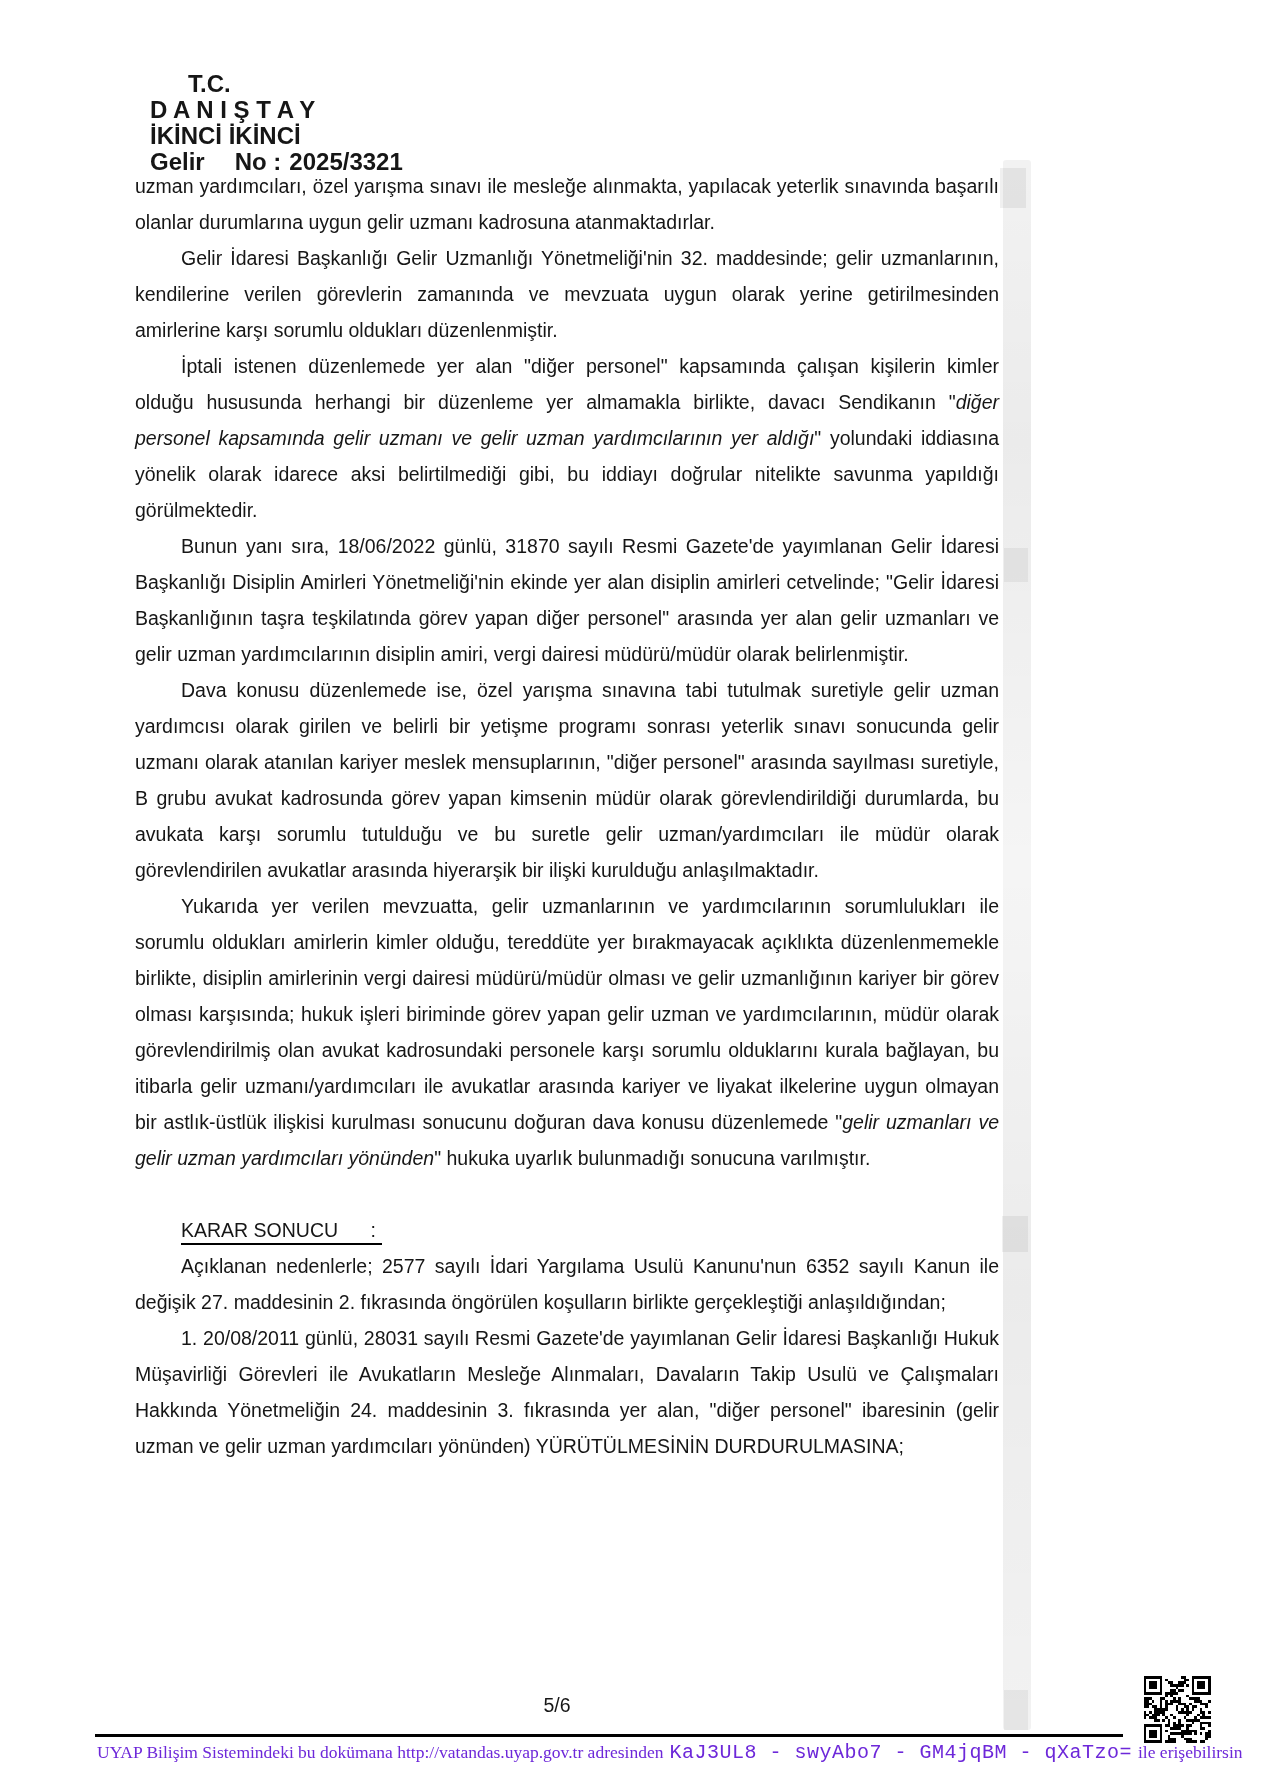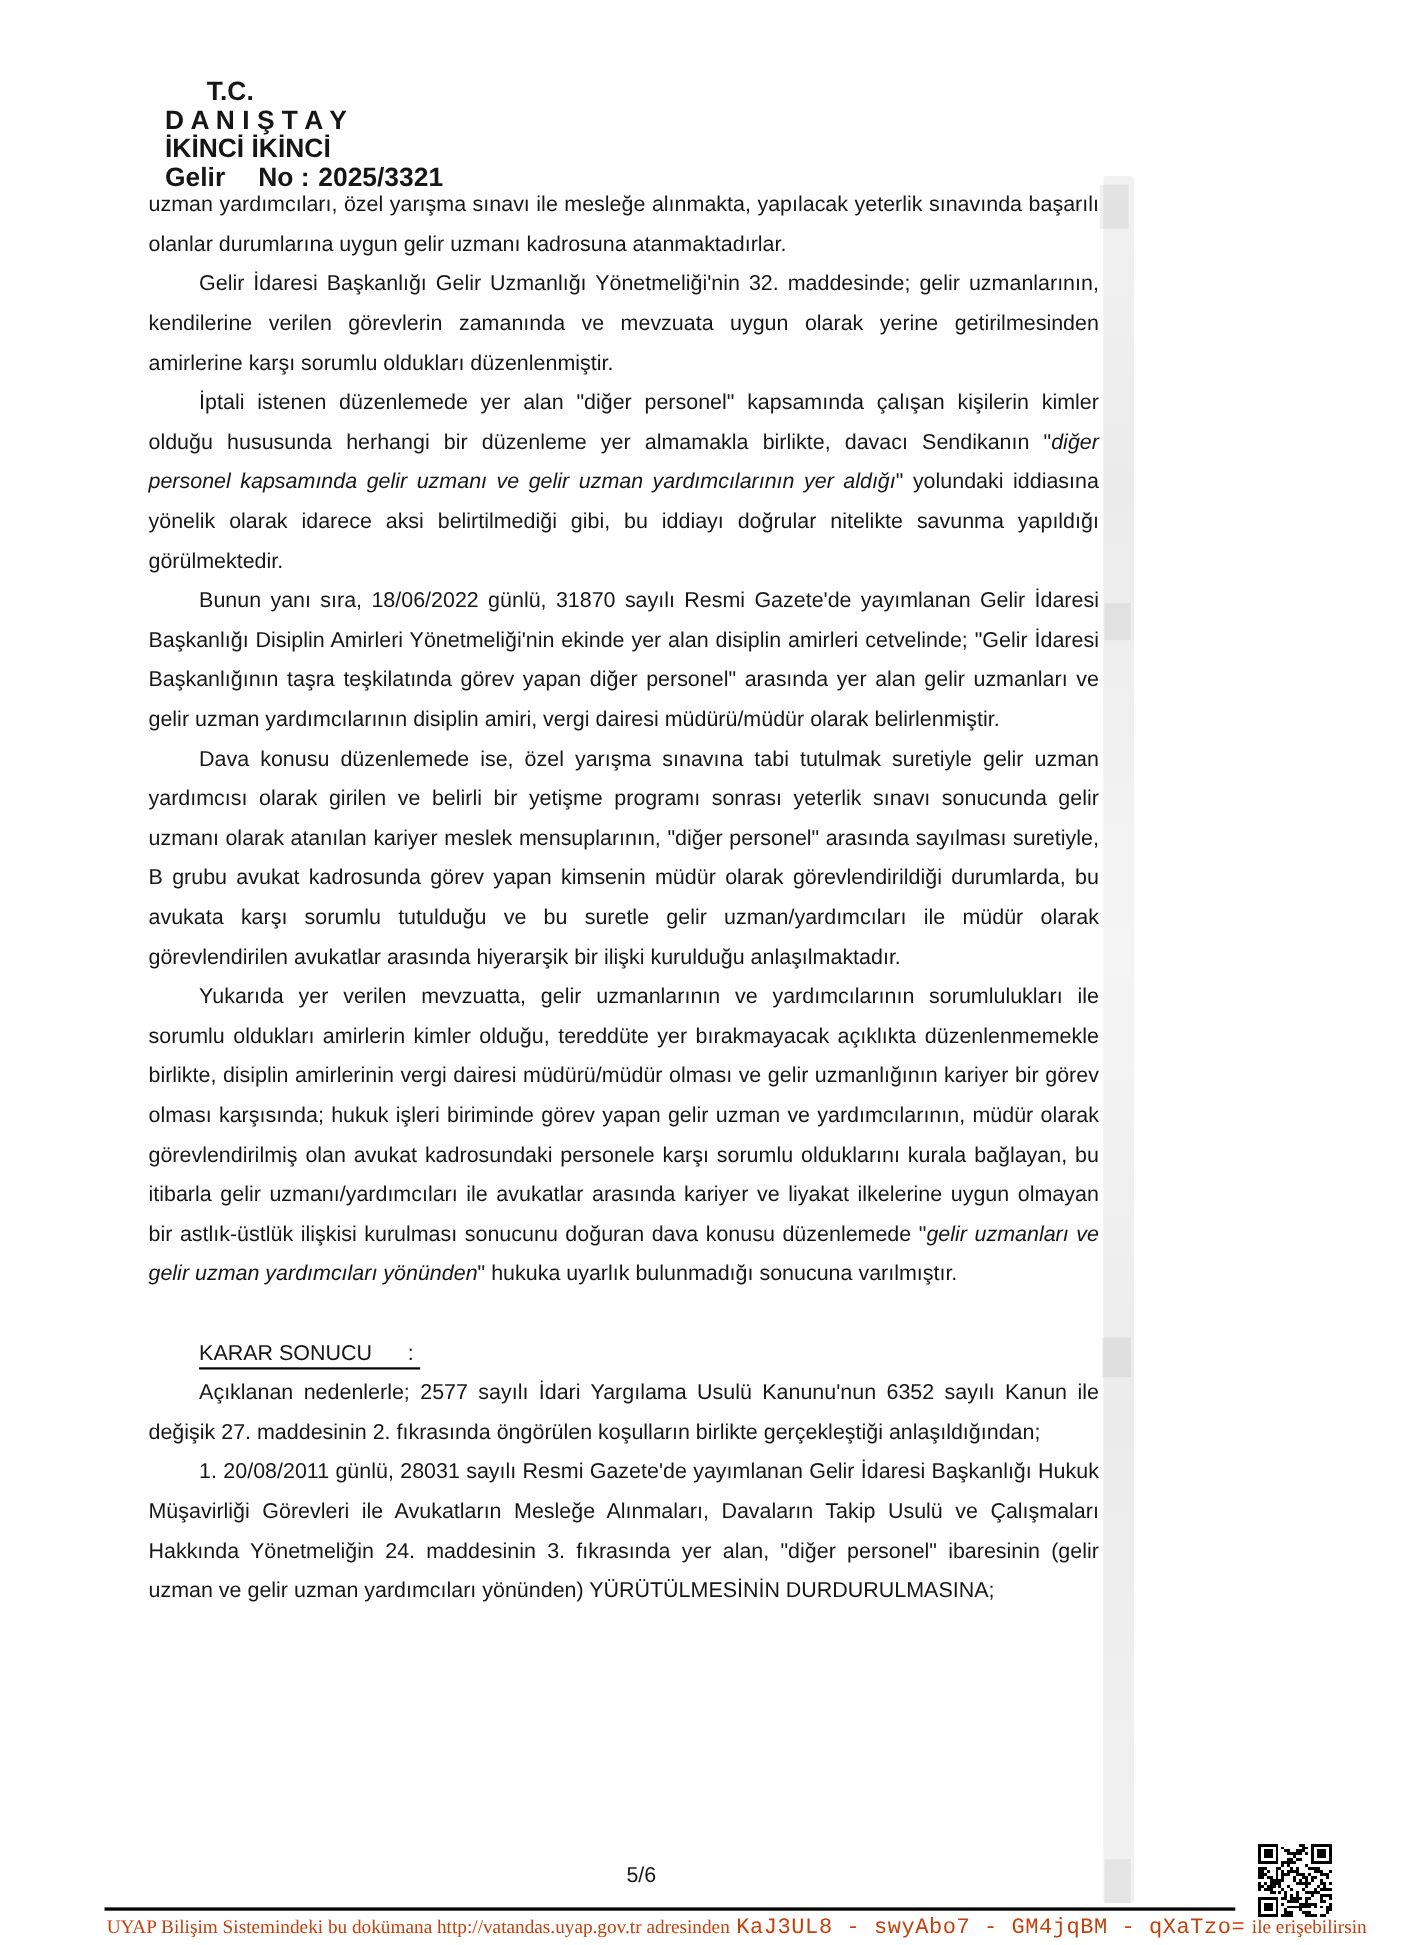--- a/index.html
+++ b/index.html
@@ -31,24 +31,24 @@
   .artifact{position:absolute;pointer-events:none;}
   .band{left:1003px;top:160px;width:28px;height:1570px;
     background:linear-gradient(180deg,rgba(0,0,0,0.05),rgba(0,0,0,0.08) 18%,rgba(0,0,0,0.04) 45%,rgba(0,0,0,0.08) 72%,rgba(0,0,0,0.05));
     border-radius:3px;}
   .spot1{left:1000px;top:168px;width:26px;height:40px;background:rgba(0,0,0,0.06);}
   .spot2{left:1004px;top:548px;width:24px;height:34px;background:rgba(0,0,0,0.05);}
   .spot3{left:1002px;top:1216px;width:26px;height:36px;background:rgba(0,0,0,0.06);}
   .spot4{left:1004px;top:1690px;width:24px;height:40px;background:rgba(0,0,0,0.05);}
 
   
-  .page-num{position:absolute;left:151px;top:1694px;width:864px;text-align:center;font-size:19.5px;}
+  .page-num{position:absolute;left:125px;top:1694px;width:864px;text-align:center;font-size:19.5px;}
   .footer-rule{position:absolute;left:95px;top:1734px;width:1028px;height:3px;background:#000;}
   .footer-text{position:absolute;left:97px;top:1741px;white-space:nowrap;
-    font-family:"Liberation Serif", serif;font-size:17.5px;color:#c2410c;}
+    font-family:"Liberation Serif", serif;font-size:17.5px;color:#6d28d9;}
   .footer-text .code{font-family:"Liberation Mono","DejaVu Sans Mono",monospace;font-size:20px;margin:0 6px;letter-spacing:0.5px;}
   .qr{position:absolute;left:1143px;top:1676px;width:68px;height:67px;}
   .qr svg{width:100%;height:100%;display:block;}
 </style>
 </head>
 <body>
 
 <div class="page">
 
   <header class="court-header">

